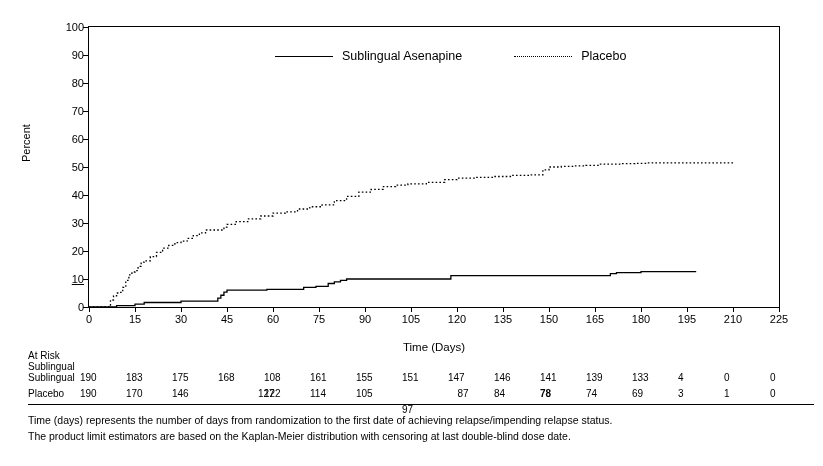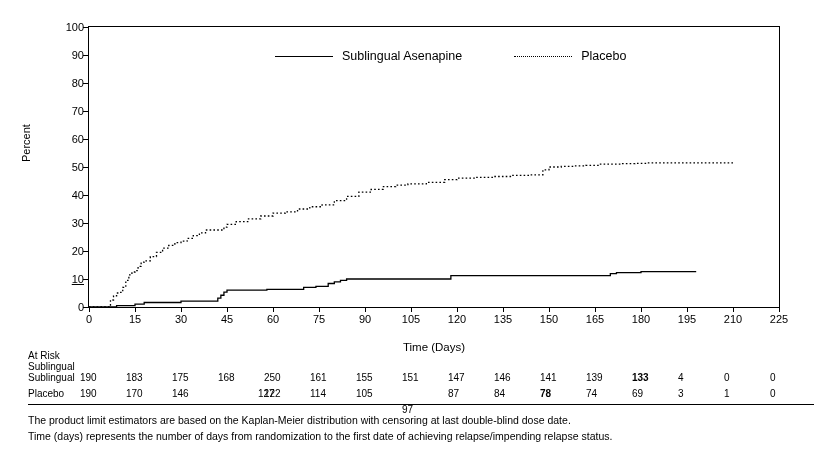--- a/index.html
+++ b/index.html
@@ -266,60 +266,60 @@
 
   <div id="risk-table" style="position: absolute; height: 40px;">
     <table>
       <tbody>
         <tr class="asen-row">
           <td class="rowhead" style="position: absolute; left: 0px; top: 20px;">Sublingual</td>
         <td class="numcell" style="position: absolute; left: 52px; top: 20px; width: 30px; text-align: left;">190</td>
             <td class="numcell" style="position: absolute; left: 98px; top: 20px; width: 30px; text-align: left;">183</td>
             <td class="numcell" style="position: absolute; left: 144px; top: 20px; width: 30px; text-align: left;">175</td>
             <td class="numcell" style="position: absolute; left: 190px; top: 20px; width: 30px; text-align: left;">168</td>
-            <td class="numcell" style="position: absolute; left: 236px; top: 20px; width: 30px; text-align: left;">250</td>
+            <td class="numcell" style="position: absolute; left: 236px; top: 20px; width: 30px; text-align: left;">108</td>
             <td class="numcell" style="position: absolute; left: 282px; top: 20px; width: 30px; text-align: left;">161</td>
             <td class="numcell" style="position: absolute; left: 328px; top: 20px; width: 30px; text-align: left;">155</td>
             <td class="numcell" style="position: absolute; left: 374px; top: 20px; width: 30px; text-align: left;">151</td>
             <td class="numcell" style="position: absolute; left: 420px; top: 20px; width: 30px; text-align: left;">147</td>
             <td class="numcell" style="position: absolute; left: 466px; top: 20px; width: 30px; text-align: left;">146</td>
             <td class="numcell" style="position: absolute; left: 512px; top: 20px; width: 30px; text-align: left;">141</td>
             <td class="numcell" style="position: absolute; left: 558px; top: 20px; width: 30px; text-align: left;">139</td>
-            <td class="numcell" style="position: absolute; left: 604px; top: 20px; width: 30px; text-align: left; font-weight: bold;">133</td>
+            <td class="numcell" style="position: absolute; left: 604px; top: 20px; width: 30px; text-align: left;">133</td>
             <td class="numcell" style="position: absolute; left: 650px; top: 20px; width: 30px; text-align: left;">4</td>
             <td class="numcell" style="position: absolute; left: 696px; top: 20px; width: 30px; text-align: left;">0</td>
             <td class="numcell" style="position: absolute; left: 742px; top: 20px; width: 30px; text-align: left;">0</td>
           </tr>
         <tr class="plac-row">
           <td class="rowhead" style="position: absolute; left: 0px; top: 36px;">Placebo</td>
         <td class="numcell" style="position: absolute; left: 52px; top: 36px; width: 30px; text-align: left;">190</td>
             <td class="numcell" style="position: absolute; left: 98px; top: 36px; width: 30px; text-align: left;">170</td>
             <td class="numcell" style="position: absolute; left: 144px; top: 36px; width: 30px; text-align: left;">146</td>
             <td class="numcell" style="position: absolute; left: 190px; top: 36px; width: 30px; text-align: left; margin-left: 40px;">127</td>
             <td class="numcell" style="position: absolute; left: 236px; top: 36px; width: 30px; text-align: left;">122</td>
             <td class="numcell" style="position: absolute; left: 282px; top: 36px; width: 30px; text-align: left;">114</td>
             <td class="numcell" style="position: absolute; left: 328px; top: 36px; width: 30px; text-align: left;">105</td>
             <td class="numcell" style="position: absolute; left: 374px; top: 36px; width: 30px; text-align: left; margin-top: 16px;">97</td>
-            <td class="numcell" style="position: absolute; left: 420px; top: 36px; width: 30px; text-align: left;">87</td>
+            <td class="numcell" style="position: absolute; left: 420px; top: 36px; width: 30px; text-align: center;">87</td>
             <td class="numcell" style="position: absolute; left: 466px; top: 36px; width: 30px; text-align: left;">84</td>
             <td class="numcell" style="position: absolute; left: 512px; top: 36px; width: 30px; text-align: left; font-weight: bold;">78</td>
             <td class="numcell" style="position: absolute; left: 558px; top: 36px; width: 30px; text-align: left;">74</td>
             <td class="numcell" style="position: absolute; left: 604px; top: 36px; width: 30px; text-align: left;">69</td>
             <td class="numcell" style="position: absolute; left: 650px; top: 36px; width: 30px; text-align: left;">3</td>
             <td class="numcell" style="position: absolute; left: 696px; top: 36px; width: 30px; text-align: left;">1</td>
             <td class="numcell" style="position: absolute; left: 742px; top: 36px; width: 30px; text-align: left;">0</td>
           </tr>
       </tbody>
     </table>
   </div>
   <div id="risk-rule"></div>
 
   <div id="footnotes">
+    <div>Time (days) represents the number of days from randomization to the first date of achieving relapse/impending relapse status.</div>
     <div>The product limit estimators are based on the Kaplan-Meier distribution with censoring at last double-blind dose date.</div>
-    <div>Time (days) represents the number of days from randomization to the first date of achieving relapse/impending relapse status.</div>
   </div>
 
 <div class="ytickmark" style="top: 307px;"></div>
     <div class="ytickmark" style="top: 279px;"></div>
     <div class="ytickmark" style="top: 251px;"></div>
     <div class="ytickmark" style="top: 223px;"></div>
     <div class="ytickmark" style="top: 195px;"></div>
     <div class="ytickmark" style="top: 167px;"></div>
     <div class="ytickmark" style="top: 139px;"></div>
     <div class="ytickmark" style="top: 111px;"></div>

